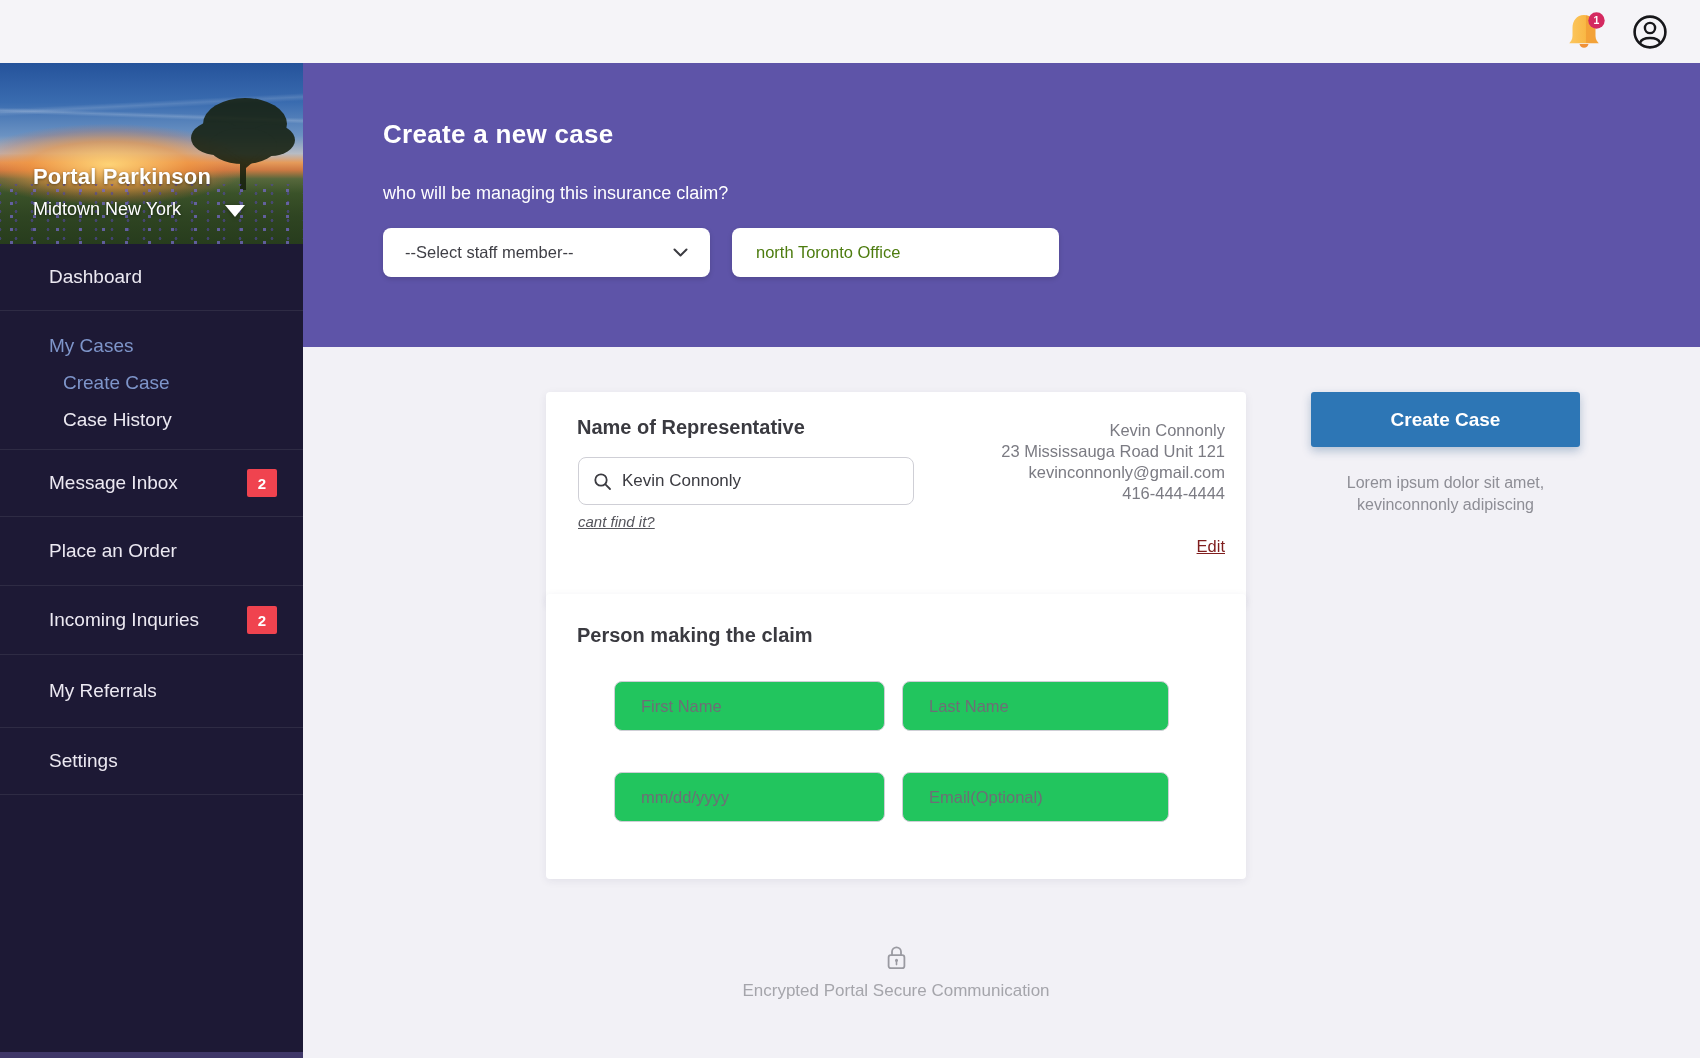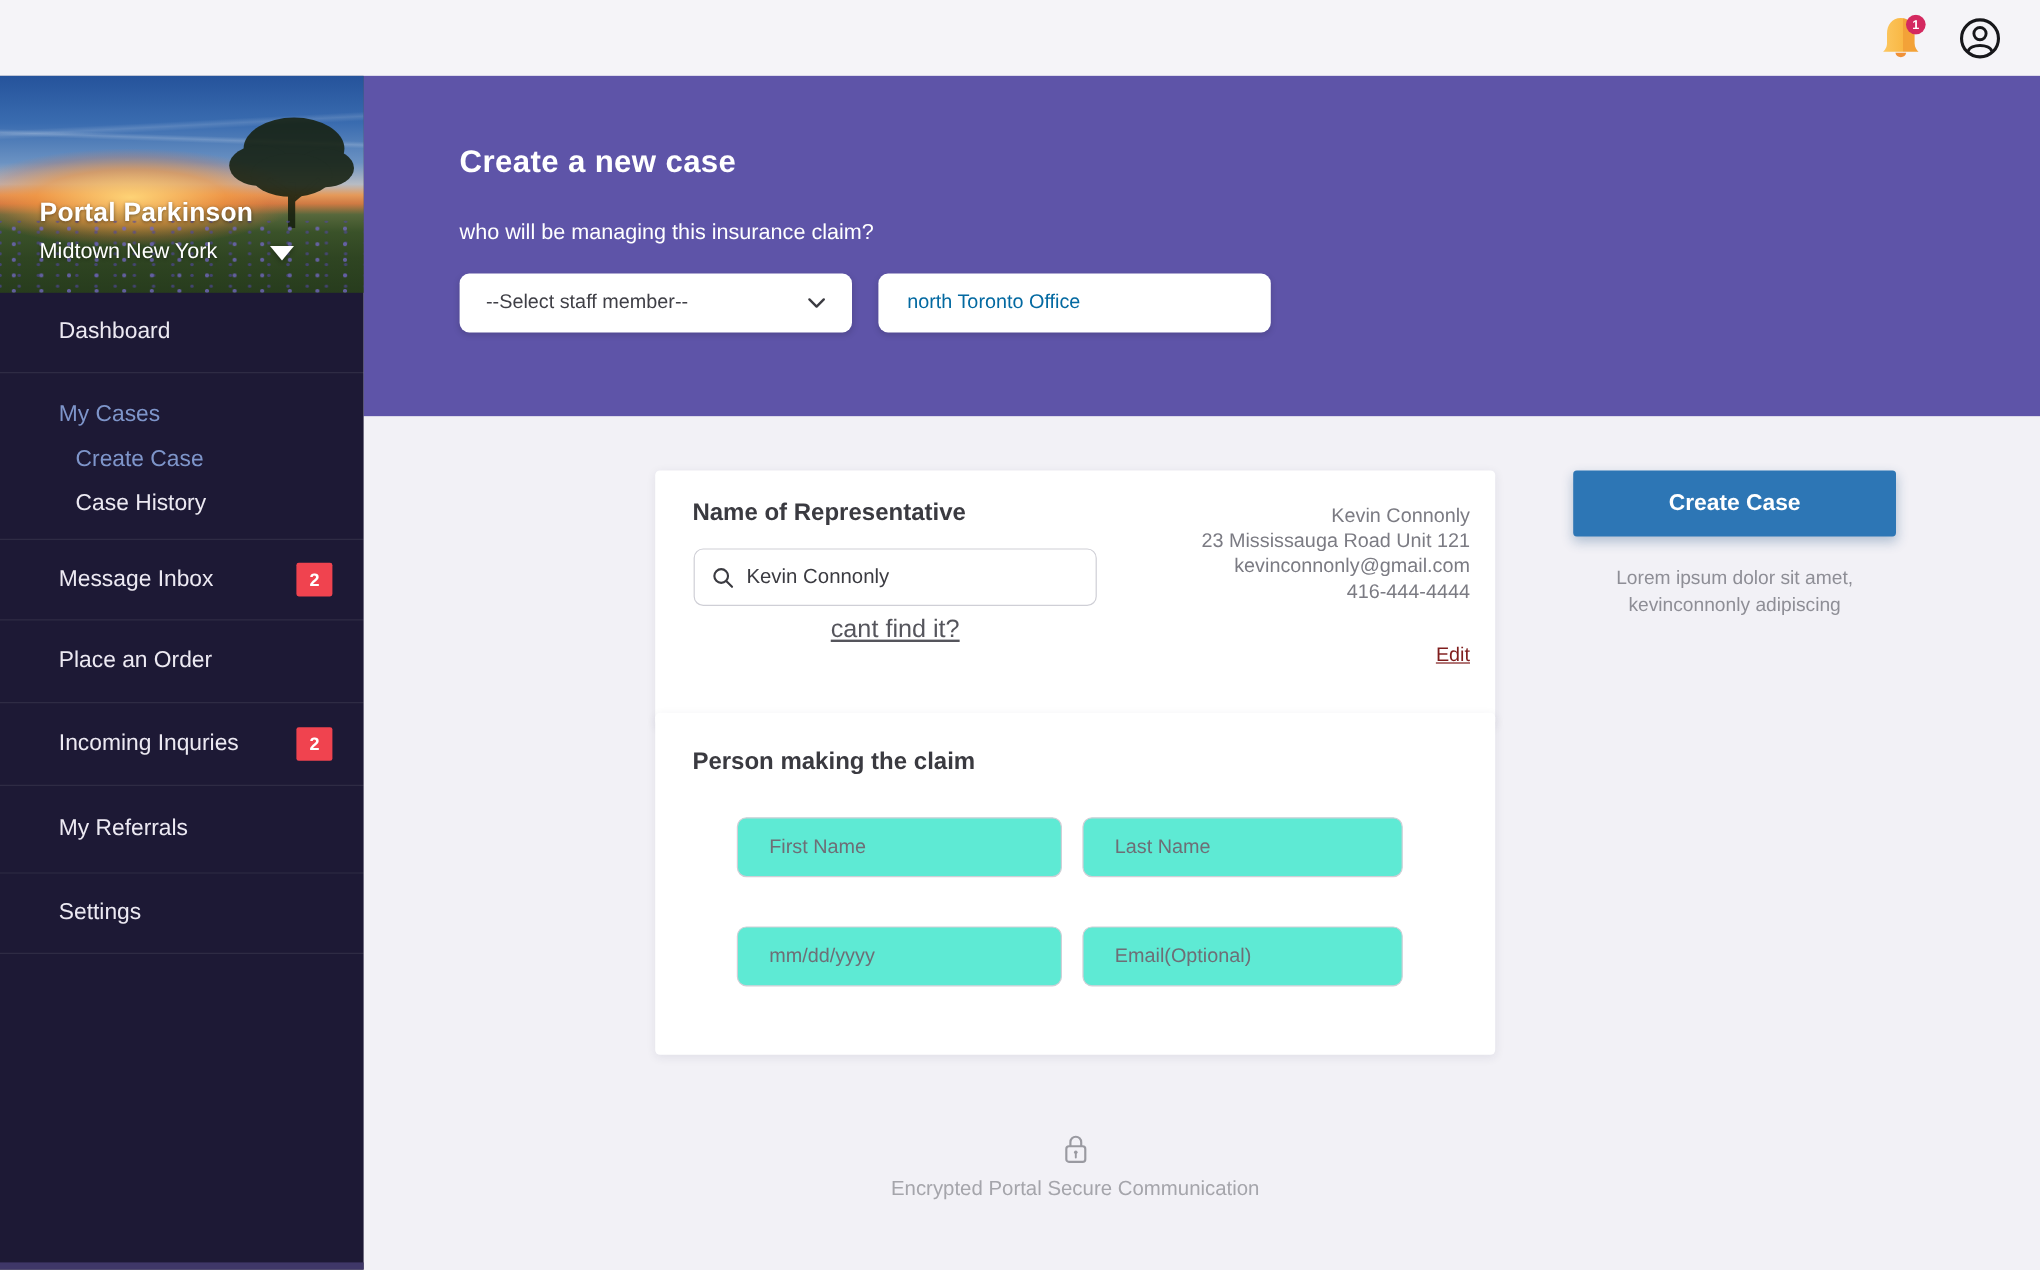--- a/index.html
+++ b/index.html
@@ -71,58 +71,58 @@
   .hero h1 { position:absolute; left:80px; top:56px; font-size:26px; font-weight:700;
              letter-spacing:.3px; }
   .hero-sub { position:absolute; left:80px; top:120px; font-size:18px; font-weight:400; }
   .staff-select { position:absolute; left:80px; top:165px; width:327px; height:49px;
                   background:#fff; border-radius:8px; display:flex; align-items:center;
                   padding:0 22px; cursor:pointer; box-shadow:0 2px 5px rgba(0,0,0,.15); }
   .staff-select span { color:#3f3f46; font-size:16.5px; }
   .staff-select .chev { margin-left:auto; display:flex; }
   .office-input { position:absolute; left:429px; top:165px; width:327px; height:49px;
                   background:#fff; border:none; border-radius:8px; padding:0 24px;
-                  font-size:16.5px; color:#0369a1; box-shadow:0 2px 5px rgba(0,0,0,.15);
+                  font-size:16.5px; color:#4d7c0f; box-shadow:0 2px 5px rgba(0,0,0,.15);
                   font-family:"Liberation Sans", sans-serif; outline:none; }
 
   
   .main { position:absolute; left:303px; top:347px; width:1397px; height:711px;
           background:#f2f1f6; }
   .card { position:absolute; background:#fff; border-radius:4px;
           box-shadow:0 2px 8px rgba(40,40,80,.08); }
   .card h2 { font-size:20px; font-weight:700; color:#3a3a40; }
 
   .card-rep { left:243px; top:45px; width:700px; height:213px; }
   .card-rep h2 { position:absolute; left:31px; top:24px; }
   .search-box { position:absolute; left:32px; top:65px; width:336px; height:48px;
                 border:1px solid #cfcfd6; border-radius:8px; background:#fff;
                 display:flex; align-items:center; padding:0 14px; }
   .search-box input { border:none; outline:none; flex:1; font-size:17px; color:#3b3b41;
                       margin-left:10px; font-family:"Liberation Sans", sans-serif; }
-  .cant-find { position:absolute; left:32px; top:121px; width:336px; text-align:center;
-               font-size:21px; color:#55555c;
+  .cant-find { position:absolute; left:32px; top:121px; width:336px; text-align:left;
+               font-size:15px; font-style:italic; color:#55555c;
                text-decoration:underline; cursor:pointer; }
   .rep-info { position:absolute; right:21px; top:28px; text-align:right;
               font-size:16.5px; color:#7b7b83; line-height:21px; }
   .edit-link { display:inline-block; margin-top:32px; color:#7f1d1d; font-weight:500;
                text-decoration:underline; cursor:pointer; }
 
   .create-btn { position:absolute; left:1008px; top:45px; width:269px; height:55px;
                 background:#2d76b5; border:none; border-radius:3px; color:#fff;
                 font-size:19px; font-weight:700; cursor:pointer;
                 font-family:"Liberation Sans", sans-serif;
                 box-shadow:0 4px 10px rgba(30,80,130,.30); }
   .lorem { position:absolute; left:1008px; top:125px; width:269px; text-align:center;
            font-size:16px; color:#8e8e96; line-height:22px; }
 
   .card-claim { left:243px; top:247px; width:700px; height:285px; }
   .card-claim h2 { position:absolute; left:31px; top:30px; }
   .claim-input { position:absolute; height:50px; border:1px solid #cfcfd6;
                  border-radius:8px; padding:0 26px; font-size:16.5px; color:#3b3b41;
-                 outline:none; background:#5eead4;
+                 outline:none; background:#22c55e;
                  font-family:"Liberation Sans", sans-serif; }
   .claim-input::placeholder { color:#6e6e76; opacity:1; }
   .search-box input::placeholder { color:#6e6e76; opacity:1; }
   .fi-first { left:68px; top:87px; width:271px; }
   .fi-last  { left:356px; top:87px; width:267px; }
   .fi-dob   { left:68px; top:178px; width:271px; }
   .fi-email { left:356px; top:178px; width:267px; }
 
   .secure-footer { position:absolute; left:243px; top:598px; width:700px;
                    display:flex; align-items:center; justify-content:center; gap:11px;

